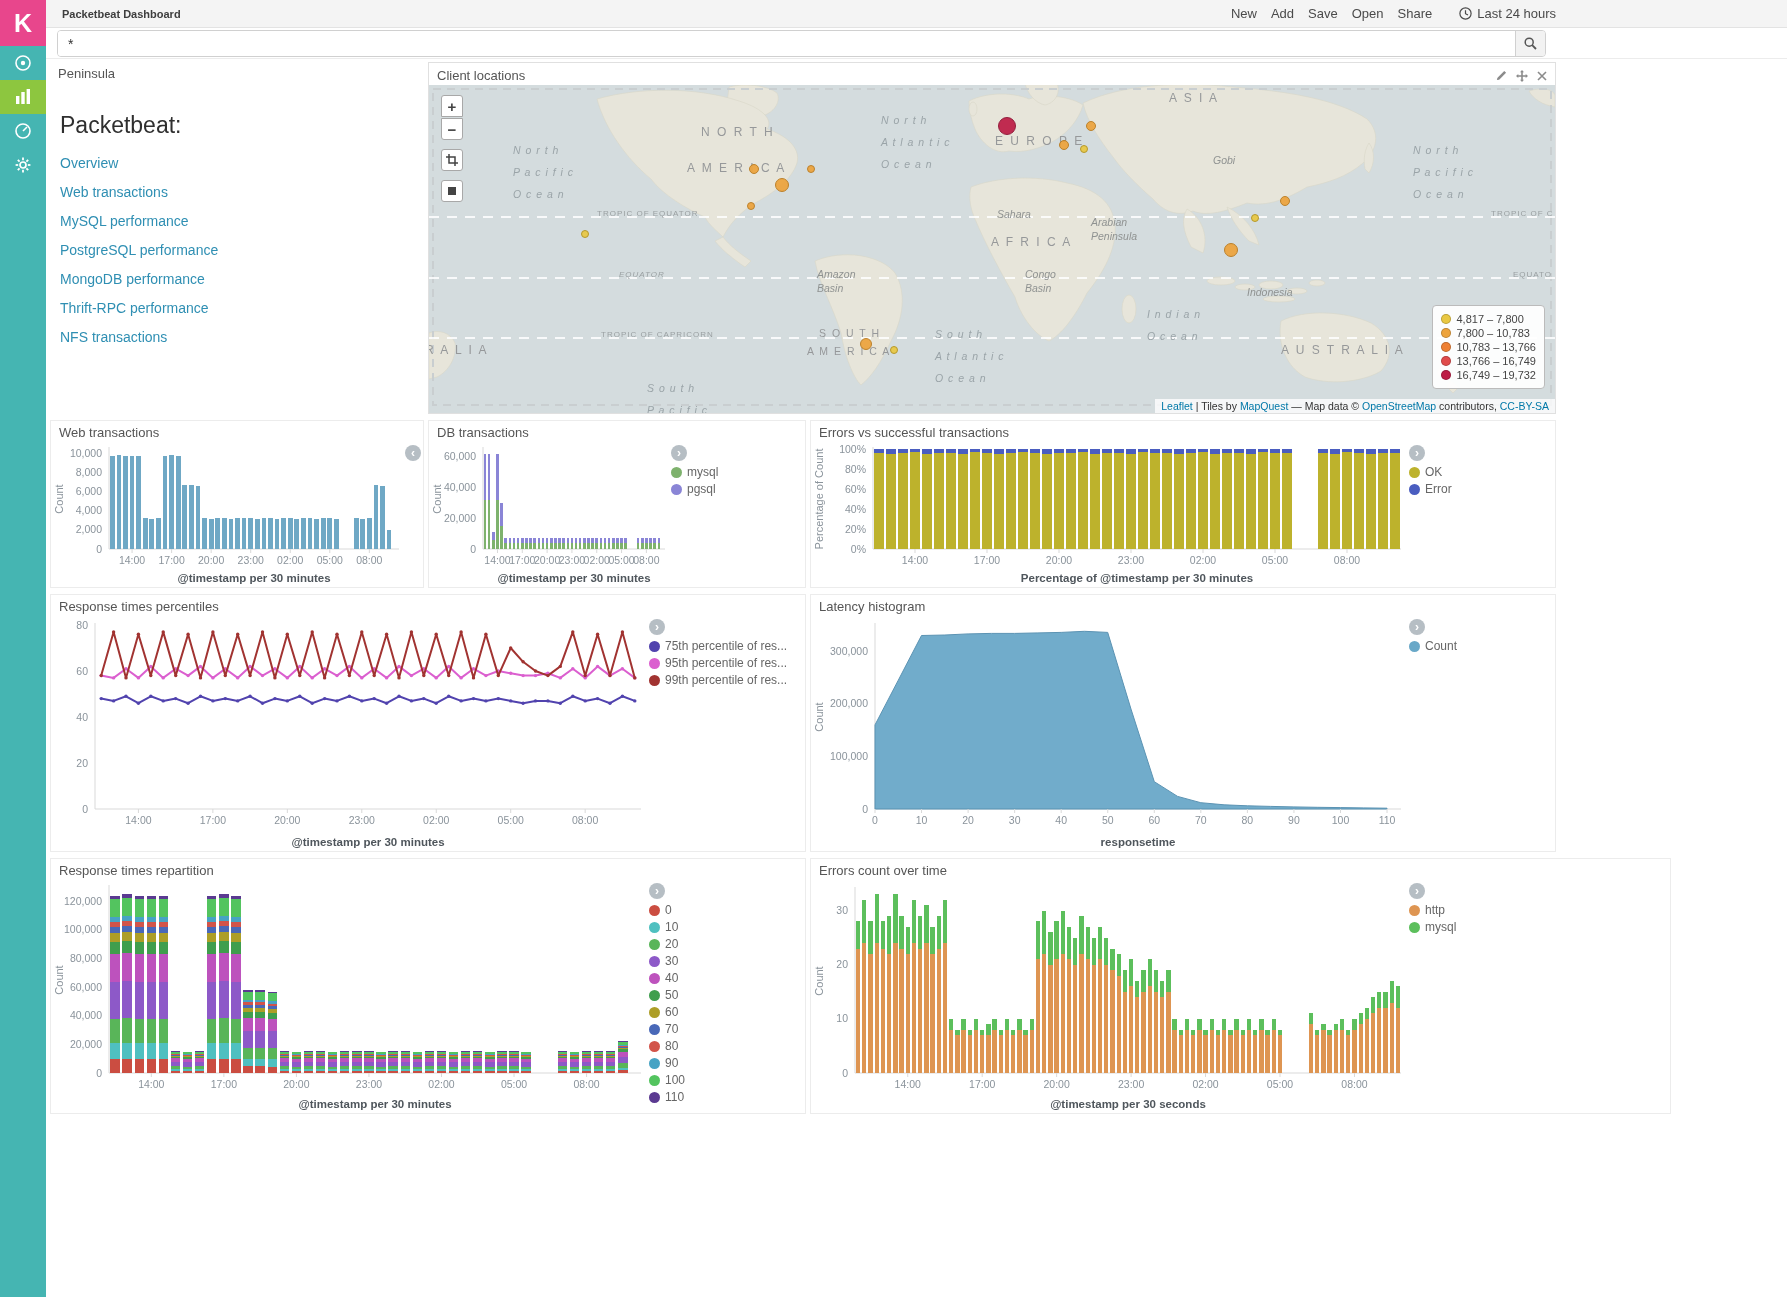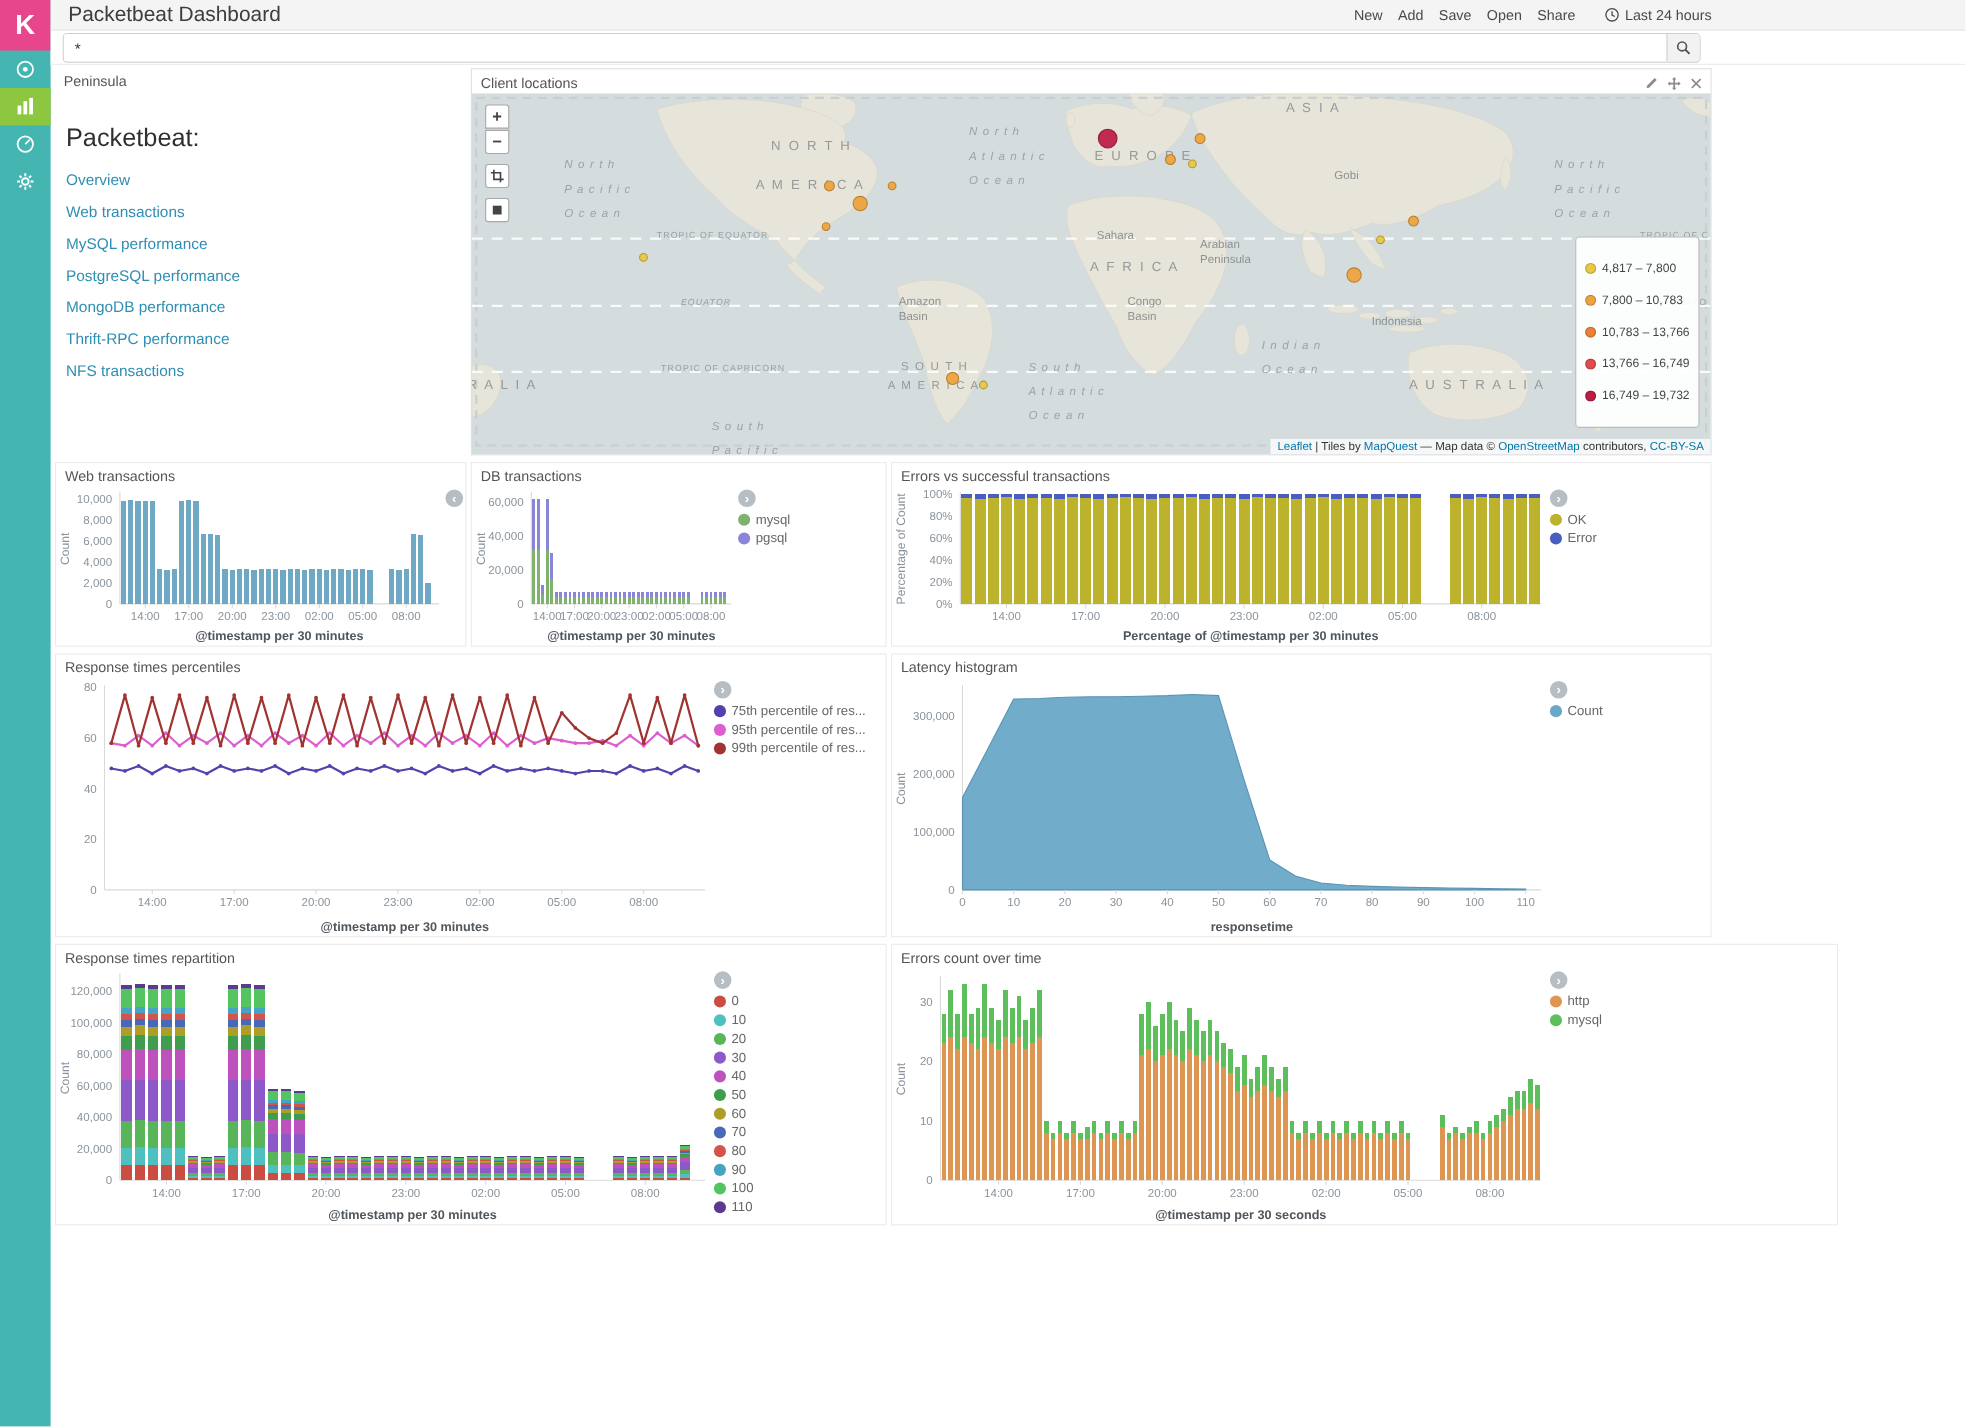--- a/index.html
+++ b/index.html
@@ -9,21 +9,21 @@
 
 
 #sidebar{position:absolute;left:0;top:0;width:46px;height:1297px;background:var(--c-sidebar,#45b5b2)}
 .logo{width:46px;height:46px;background:var(--c-logo,#e8468c);color:#fff;display:flex;align-items:center;justify-content:center;font-weight:bold;font-size:25px;cursor:pointer}
 .side-icon{width:46px;height:34px;display:flex;align-items:center;justify-content:center;cursor:pointer}
 .side-icon.active{background:var(--c-icon-active,#8dc63f)}
 
 
 #topbar{position:absolute;left:46px;top:0;width:1741px;height:28px;background:#f4f4f4;border-bottom:1px solid #e3e3e3}
 .topbar-inner{width:1510px;height:100%;display:flex;align-items:center}
-.app-title{font-size:19px;font-weight:normal;color:#3d3d3d;margin-left:16px}
+.app-title{font-size:11px;font-weight:bold;color:#3d3d3d;margin-left:16px}
 .top-menu{margin-left:auto;display:flex;gap:14px;font-size:13px;color:#4a4a4a}
 .menu-item{cursor:pointer}
 .time-picker{display:flex;align-items:center;gap:5px;font-size:13px;color:#4a4a4a;margin-left:27px;cursor:pointer}
 
 
 #searchrow{position:absolute;left:46px;top:28px;width:1741px;height:31px;background:#fff;border-bottom:1px solid #ececec;padding:2px 0 0 11px}
 .search-box{width:1489px;height:27px;display:flex;border:1px solid #d0d0d0;border-radius:4px;overflow:hidden;background:#fff}
 .search-box input{flex:1;border:none;outline:none;padding:0 10px;font-size:14px;color:#333;font-family:"Liberation Sans",sans-serif}
 .search-btn{width:30px;border:none;border-left:1px solid #d0d0d0;background:#f2f2f2;display:flex;align-items:center;justify-content:center;cursor:pointer}
 
@@ -39,26 +39,26 @@
 .nav-heading{font-size:23px;font-weight:400;color:#2f2f2f;margin:30px 8px 16px 10px}
 .nav-link{display:block;margin:0 0 13px 10px;color:var(--c-link,#2f8fb3);text-decoration:none;font-size:14px;cursor:pointer}
 
 #map-panel{left:428px;top:62px;width:1128px;height:352px;border:1px solid #e0e0e0}
 .map{position:absolute;left:0;top:22px;width:1126px;height:328px;background:#d4dcde;overflow:hidden;cursor:grab}
 .map svg.base{position:absolute;left:0;top:0}
 .mlabel{position:absolute;white-space:pre-line;pointer-events:none}
 .mlabel.continent{font-size:12px;letter-spacing:2px;color:#96989a}
 .mlabel.continent.small{font-size:10.5px;letter-spacing:1.5px}
 .mlabel.ocean{font-size:10.5px;font-style:italic;color:#9aa4a8;line-height:2.1;letter-spacing:1px}
-.mlabel.region{font-size:10.5px;color:#8f9291;line-height:1.35}
+.mlabel.region{font-size:10.5px;font-style:italic;color:#8f9291;line-height:1.35}
 .mlabel.latline{font-size:8px;letter-spacing:1px;color:#9aa0a2}
 .marker{position:absolute;border-radius:50%;opacity:.92;border:1.5px solid rgba(0,0,0,.3)}
 .map-btn{position:absolute;left:12px;width:22px;height:22px;background:#fff;border:1px solid #a8a8a8;border-radius:3px;display:flex;align-items:center;justify-content:center;font-weight:bold;color:#444;font-size:15px;cursor:pointer;line-height:1}
 .map-legend{position:absolute;right:10px;bottom:24px;background:rgba(255,255,255,.93);border:1px solid #bbb;border-radius:4px;padding:5px 8px;font-size:11px;color:#444}
-.mleg-row{display:flex;align-items:center;gap:5px;margin:17px 0}
+.mleg-row{display:flex;align-items:center;gap:5px;margin:2px 0}
 .mleg-dot{width:10px;height:10px;border-radius:50%;display:inline-block;border:1px solid rgba(0,0,0,.2)}
 .map-attr{position:absolute;right:0;bottom:0;background:rgba(255,255,255,.78);padding:1px 6px;font-size:10.5px;color:#333;white-space:nowrap}
 .map-attr a{color:#0078a8;text-decoration:none;cursor:pointer}
 
 #p-web{left:50px;top:420px;width:374px;height:168px}
 #p-db{left:428px;top:420px;width:378px;height:168px}
 #p-errors{left:810px;top:420px;width:746px;height:168px}
 #p-perc{left:50px;top:594px;width:756px;height:258px}
 #p-lat{left:810px;top:594px;width:746px;height:258px}
 #p-rep{left:50px;top:858px;width:756px;height:256px}

